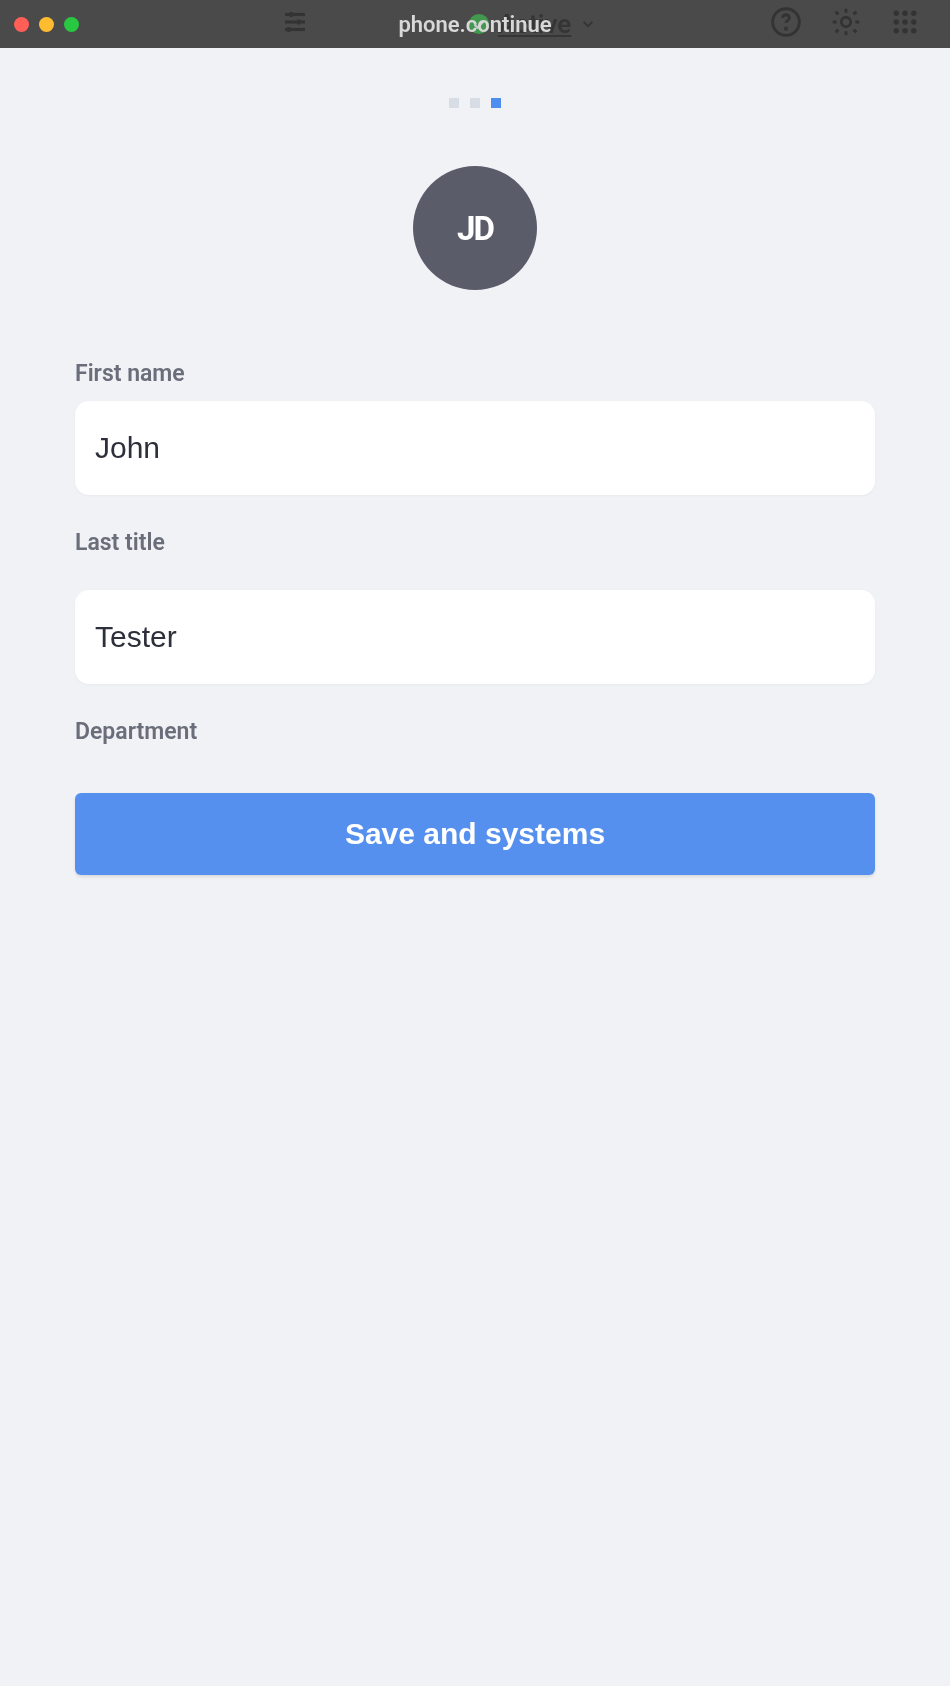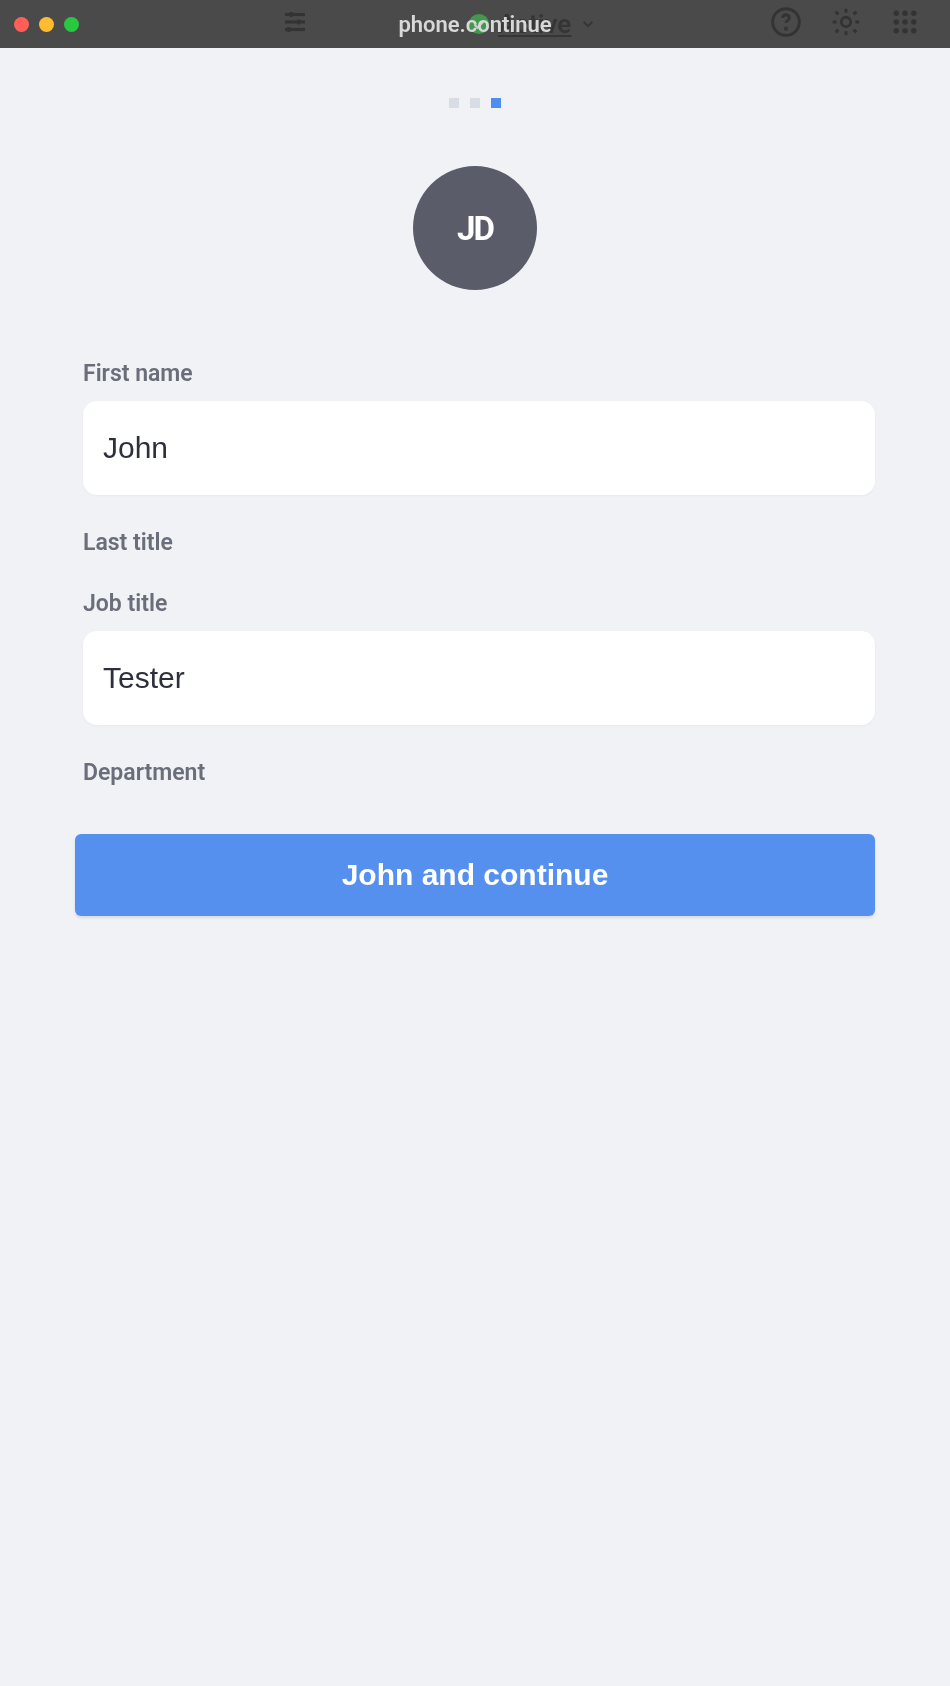--- a/index.html
+++ b/index.html
@@ -104,21 +104,20 @@
       align-items: center;
       justify-content: center;
       margin: 0 auto 70px;
       color: #ffffff;
       font-size: 33px;
       font-weight: 700;
       letter-spacing: -2px;
     }
     .form-group {
       margin-bottom: 34px;
-      margin-left: 8px;
     }
     .form-label {
       display: block;
       color: #6a6d7a;
       font-size: 23px;
       font-weight: 600;
       margin-bottom: 14px;
     }
     .form-input {
       width: 100%;
@@ -224,22 +223,21 @@
   <div class="form-group">
     <label class="form-label">First name</label>
     <input type="text" class="form-input" value="John" style="">
   </div>
 
   <div class="form-group">
     <label class="form-label">Last title</label>
   </div>
 
   <div class="form-group">
-    <label class="form-label">Job title</label>
     <input type="text" class="form-input" value="Tester" style="">
   </div>
 
   <div class="form-group">
     <label class="form-label">Department</label>
   </div>
 
-  <button class="save-button">John and continue</button>
+  <button class="save-button">Save and systems</button>
 </div>
 
 </body></html>

